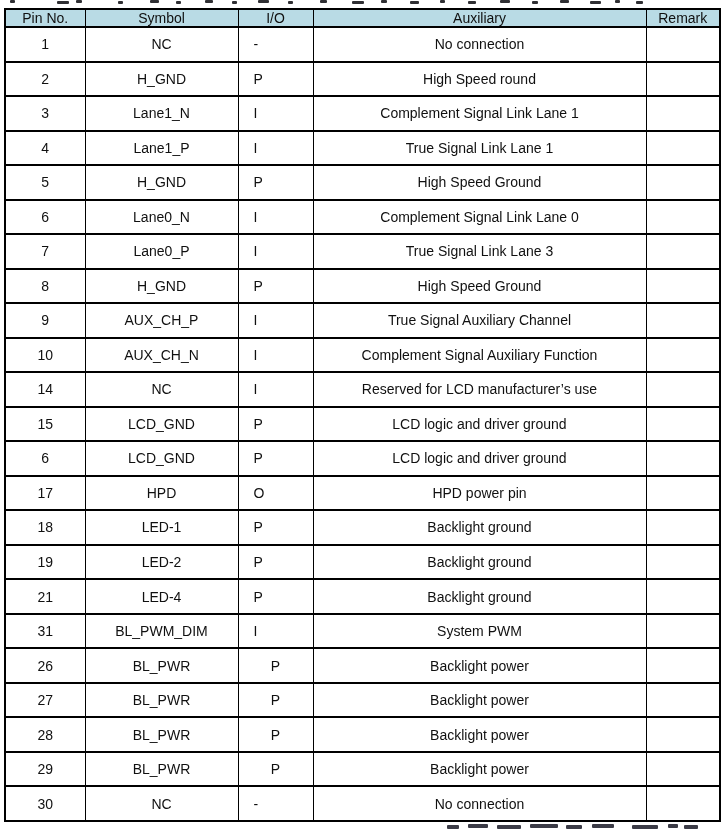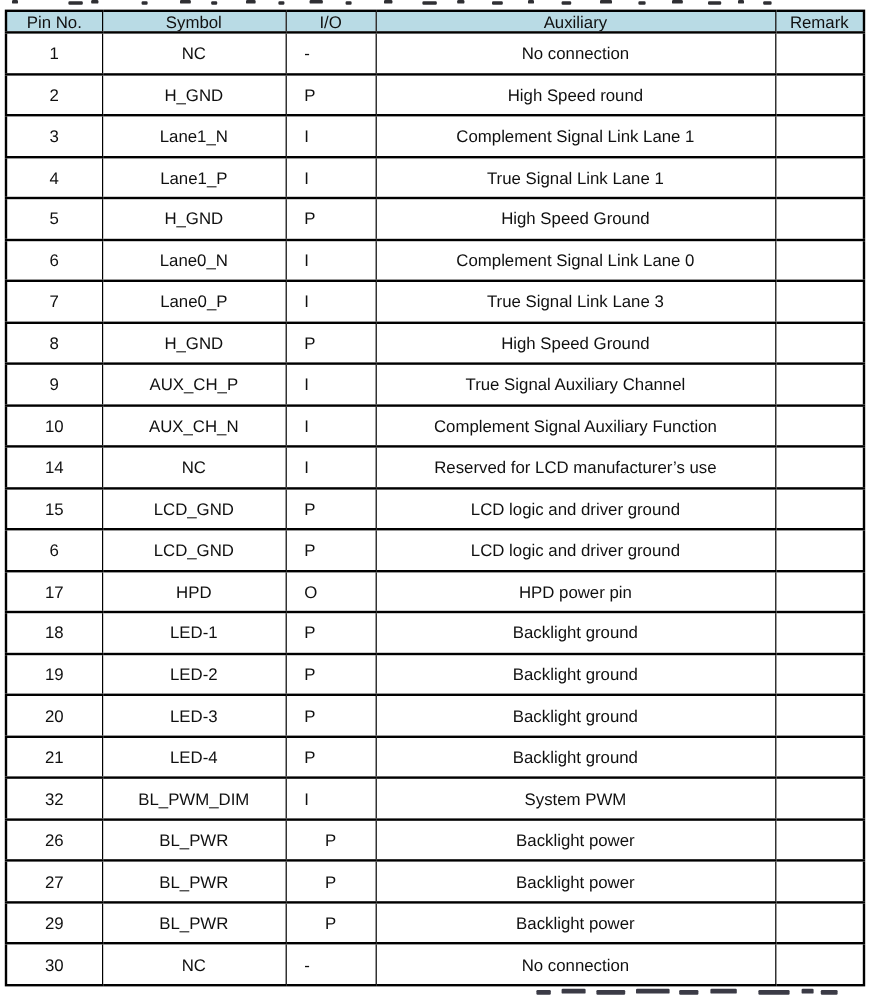--- a/index.html
+++ b/index.html
@@ -211,49 +211,49 @@
       <td></td>
     </tr>
         <tr>
       <td>19</td>
       <td>LED-2</td>
       <td class="io-cell">P</td>
       <td>Backlight ground</td>
       <td></td>
     </tr>
         <tr>
-      <td>20</td>
-      <td>LED-3</td>
-      <td class="io-cell">P</td>
-      <td>Backlight ground</td>
-      <td></td>
-    </tr>
-        <tr>
       <td>21</td>
       <td>LED-4</td>
       <td class="io-cell">P</td>
       <td>Backlight ground</td>
       <td></td>
     </tr>
         <tr>
-      <td>32</td>
+      <td>31</td>
       <td>BL_PWM_DIM</td>
       <td class="io-cell">I</td>
       <td>System PWM</td>
       <td></td>
     </tr>
         <tr>
       <td>26</td>
       <td>BL_PWR</td>
       <td class="io-cell io-center">P</td>
       <td>Backlight power</td>
       <td></td>
     </tr>
         <tr>
       <td>27</td>
+      <td>BL_PWR</td>
+      <td class="io-cell io-center">P</td>
+      <td>Backlight power</td>
+      <td></td>
+    </tr>
+        <tr>
+      <td>28</td>
       <td>BL_PWR</td>
       <td class="io-cell io-center">P</td>
       <td>Backlight power</td>
       <td></td>
     </tr>
         <tr>
       <td>29</td>
       <td>BL_PWR</td>
       <td class="io-cell io-center">P</td>
       <td>Backlight power</td>

